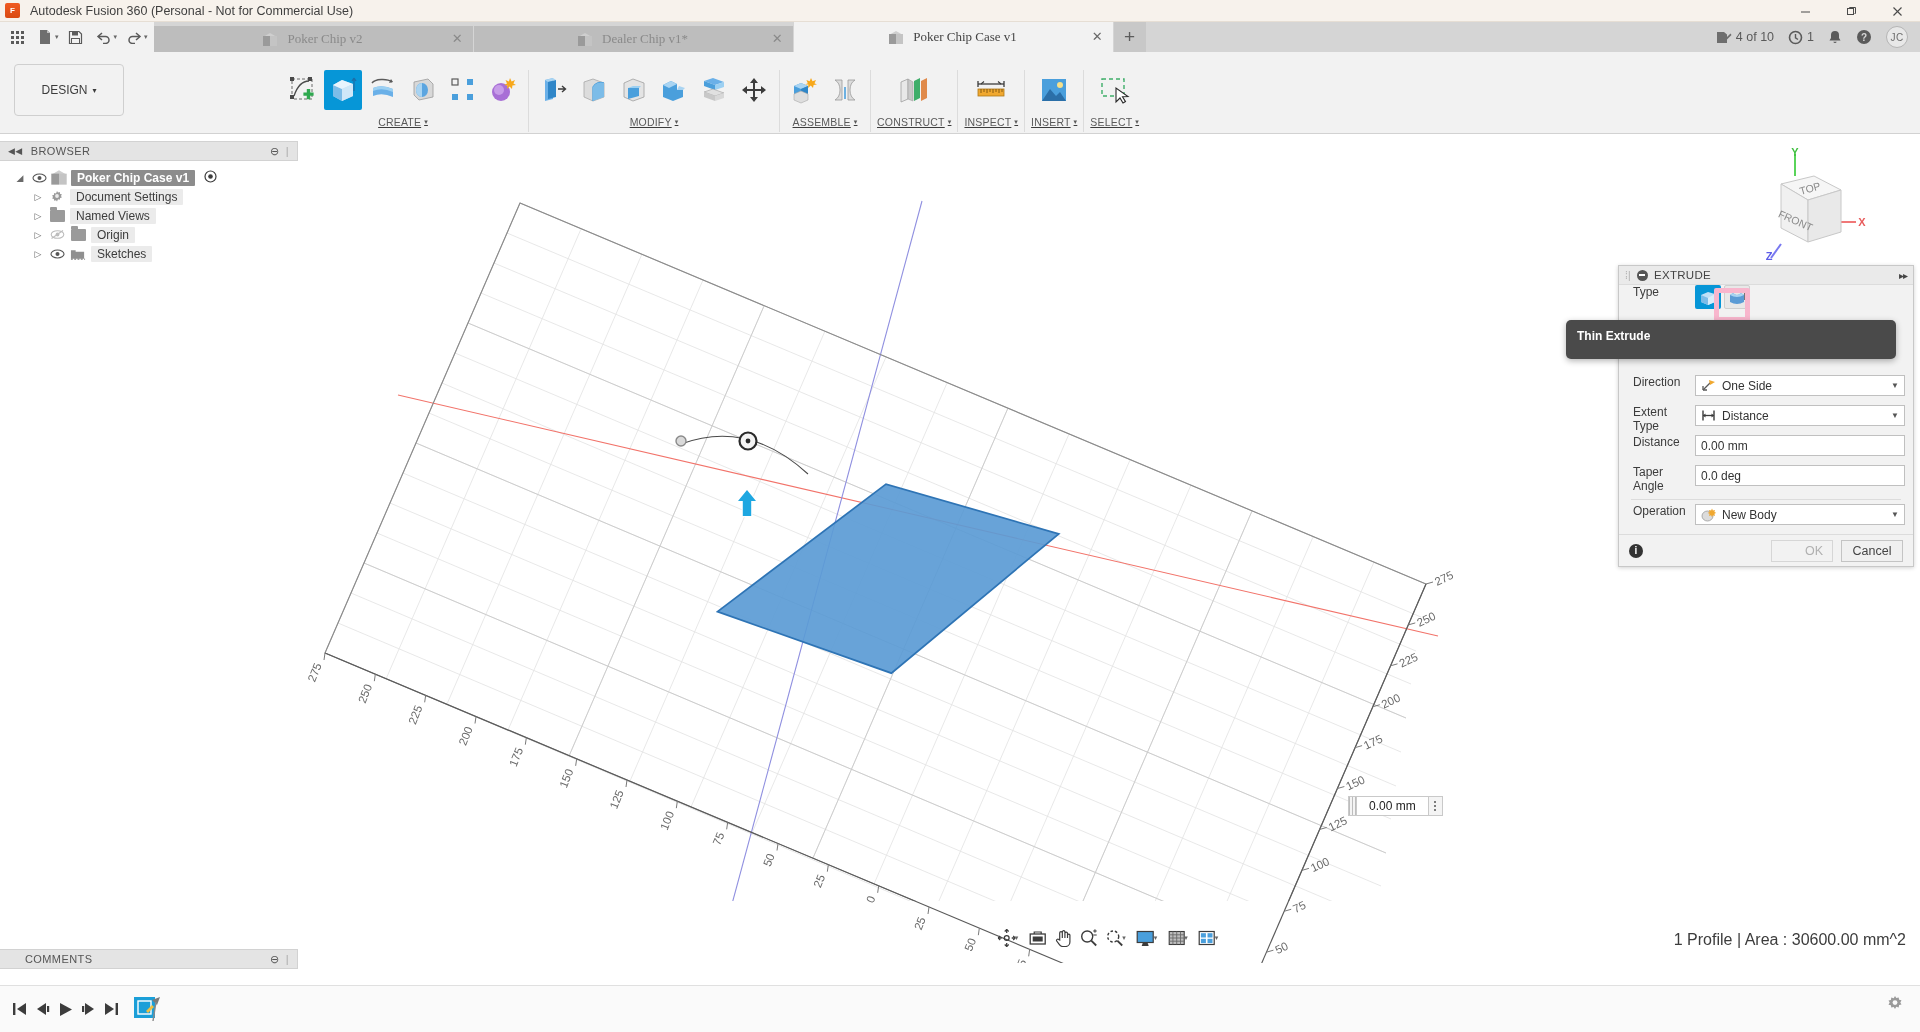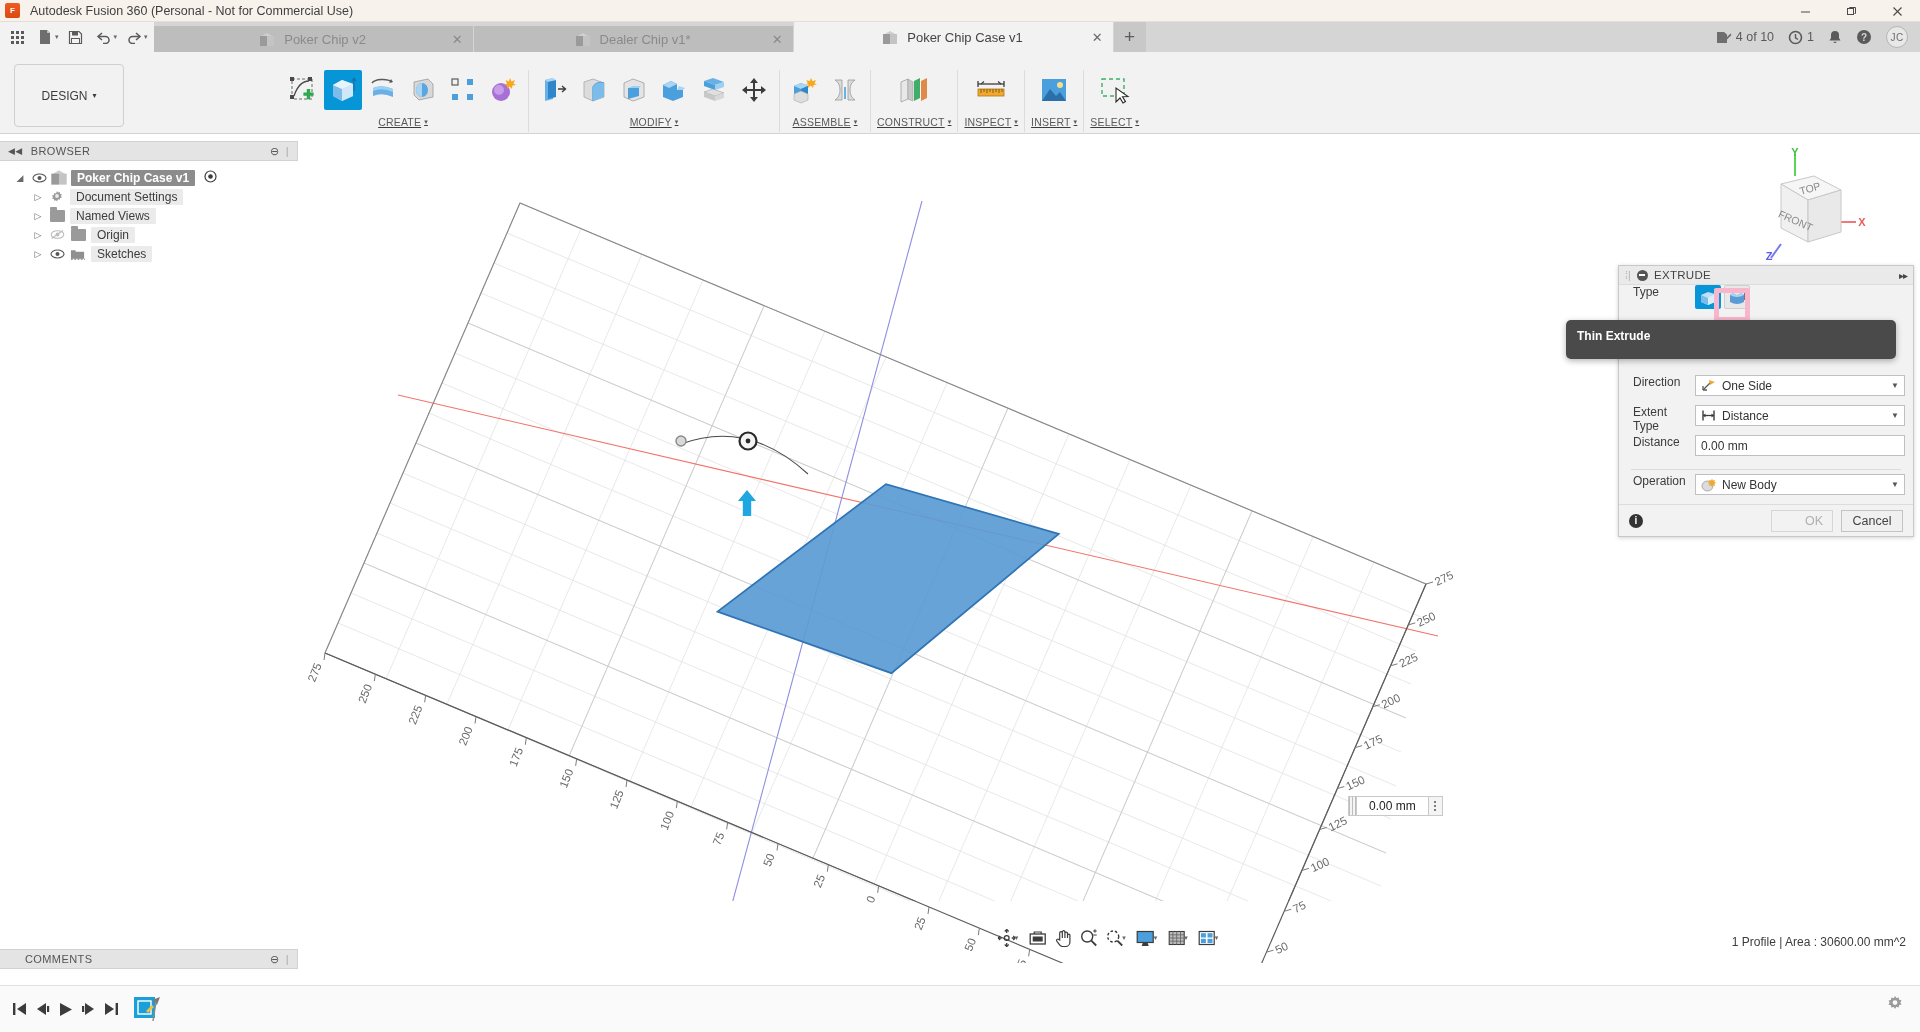--- a/index.html
+++ b/index.html
@@ -39,21 +39,21 @@
     display:flex;align-items:center;height:30px;padding:0 4px;gap:2px;
     background:#f2f2f2;
   }
   .qa{ width:26px;height:26px;display:flex;align-items:center;justify-content:center;
        color:#5a5a5a;}
   .qa-grp{display:flex;align-items:center;}
   .caret{font-size:7px;color:#666;margin-left:-3px;margin-right:2px;}
   .tab{
     height:26px;display:flex;align-items:center;justify-content:center;
     gap:10px;background:#bdbdbd;color:#8a8a8a;font-size:13px;
-    position:relative;border-right:1px solid #d5d5d5;
+    position:relative;border-right:1px solid #d5d5d5;font-family:Liberation Serif, serif;
   }
   .tab.active{ background:#f2f2f2;color:#444; height:30px;}
   .tab .tabclose{position:absolute;right:10px;font-size:13px;color:#8a8a8a;}
   .tab.active .tabclose{color:#6a6a6a;}
   .cubeicon{ display:inline-block;width:14px;height:13px;position:relative;}
   .cubeicon i{ position:absolute;display:block;}
   .cubeicon .top{width:0;height:0;left:0;top:0;
       border-left:7px solid transparent;border-right:7px solid transparent;
       border-bottom:4px solid #cfcfcf;}
   .cubeicon .lf{left:0;top:3px;width:7px;height:10px;background:#9a9a9a;}
@@ -64,21 +64,21 @@
       padding:0 12px;height:30px;color:#5a5a5a;font-size:12.5px;background:#d5d5d5;}
   .tr-item{display:flex;align-items:center;gap:4px;}
   #avatar{width:22px;height:22px;border-radius:50%;background:#e8e8e8;
       border:1px solid #b5b5b5;display:flex;align-items:center;justify-content:center;
       font-size:10px;color:#6b6b6b;letter-spacing:0.5px;}
 
   
   #ribbon{height:82px;background:#f2f2f2;display:flex;align-items:flex-start;
       border-bottom:1px solid #d2d2d2;position:relative;}
   #designbtn{
-    width:110px;height:63px;margin:12px 14px 0 14px;border:1px solid #cfcfcf;
+    width:110px;height:52px;margin:12px 14px 0 14px;border:1px solid #cfcfcf;
     border-radius:4px;background:#f2f2f2;display:flex;align-items:center;
     justify-content:center;font-size:12px;color:#3c3c3c;gap:5px;
   }
   #wstabs{position:absolute;left:140px;top:0;display:flex;gap:0;}
   .wstab{padding:4px 14px 3px 14px;font-size:11px;color:#5a5a5a;letter-spacing:0.3px;}
   .wstab.active{color:#0696d7;}
   #panels{display:flex;align-items:flex-start;margin-top:18px;height:64px;}
   .panel{display:flex;flex-direction:column;align-items:center;position:relative;
       padding:0 6px;height:62px;text-decoration:underline;}
   .panel + .panel{border-left:1px solid #dcdcdc;}
@@ -106,21 +106,21 @@
       background:#9a9a9a;border-radius:1px 1px 0 0;}
 
   
   #canvas{position:absolute;left:298px;top:141px;width:1622px;height:822px;
       background:#ffffff;overflow:hidden;}
   #cstage{position:absolute;left:0;top:0;width:100%;height:100%;}
   #viewcube{position:absolute;right:52px;top:5px;width:130px;height:120px;}
   #navbar{position:absolute;left:50%;transform:translateX(-50%);bottom:12px;
       display:flex;align-items:center;gap:2px;}
   .nvb{height:26px;display:flex;align-items:center;gap:2px;padding:0 3px;color:#4a4a4a;}
-  #statusright{position:absolute;right:14px;bottom:14px;font-size:12px;color:#3c3c3c;}
+  #statusright{position:absolute;right:14px;bottom:14px;font-size:16px;color:#3c3c3c;}
 
   
   #extrude{position:absolute;left:1618px;top:265px;width:296px;
       background:#f2f2f2;border:1px solid #c8c8c8;
       box-shadow:0 1px 4px rgba(0,0,0,0.18);font-size:12px;}
   #ex-hdr{height:19px;display:flex;align-items:center;gap:6px;padding:0 6px;
       background:#eaeaea;border-bottom:1px solid #dcdcdc;color:#444;
       font-size:11.5px;letter-spacing:0.3px;}
   .ex-collapse{width:11px;height:11px;border-radius:50%;background:#555;
       display:flex;align-items:center;justify-content:center;}
@@ -952,20 +952,26 @@
     </span>
   </div>
 
   <div class="exrow">
     <span class="exlabel">Distance</span>
     <span class="exfield">
       <span>0.00 mm</span>
     </span>
   </div>
 
+  <div class="exrow">
+    <span class="exlabel">Taper Angle</span>
+    <span class="exfield">
+      <span>0.0 deg</span>
+    </span>
+  </div>
 
   <div class="exsep"></div>
 
   <div class="exrow">
     <span class="exlabel">Operation</span>
     <span class="exfield">
       <svg width="15" height="14" viewBox="0 0 15 14">
           <ellipse cx="6.5" cy="8" rx="5.5" ry="5" fill="#dcdcdc" stroke="#9a9a9a" stroke-width="0.8"></ellipse>
           <path d="M11 0.5 l0.9 2 2.1-0.6-0.6 2.1 2 0.9-2 0.9 0.6 2.1-2.1-0.6-0.9 2-0.9-2-2.1 0.6 0.6-2.1-2-0.9 2-0.9-0.6-2.1 2.1 0.6Z" fill="#f0a830"></path>
         </svg>

